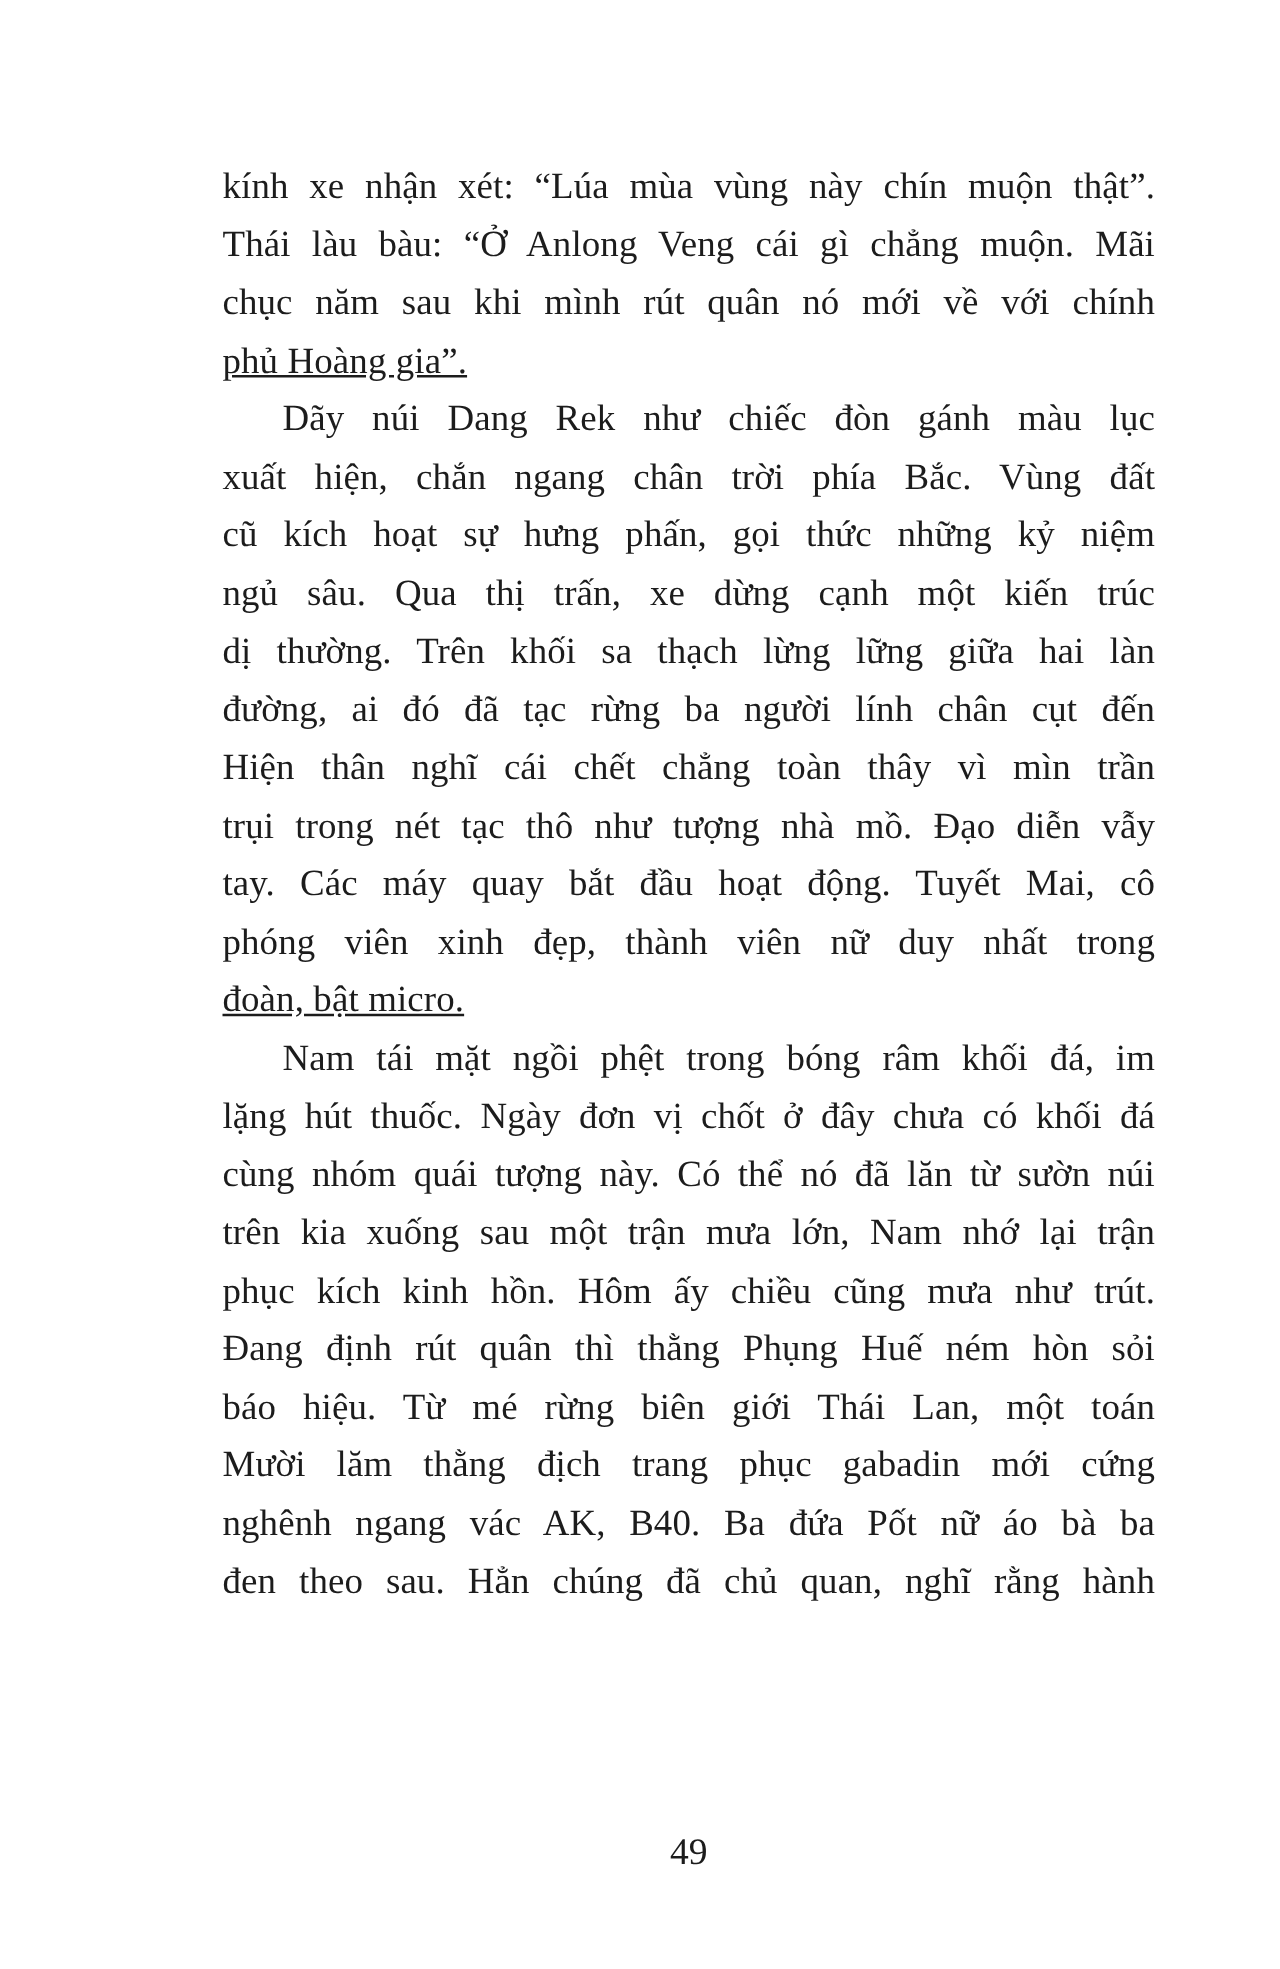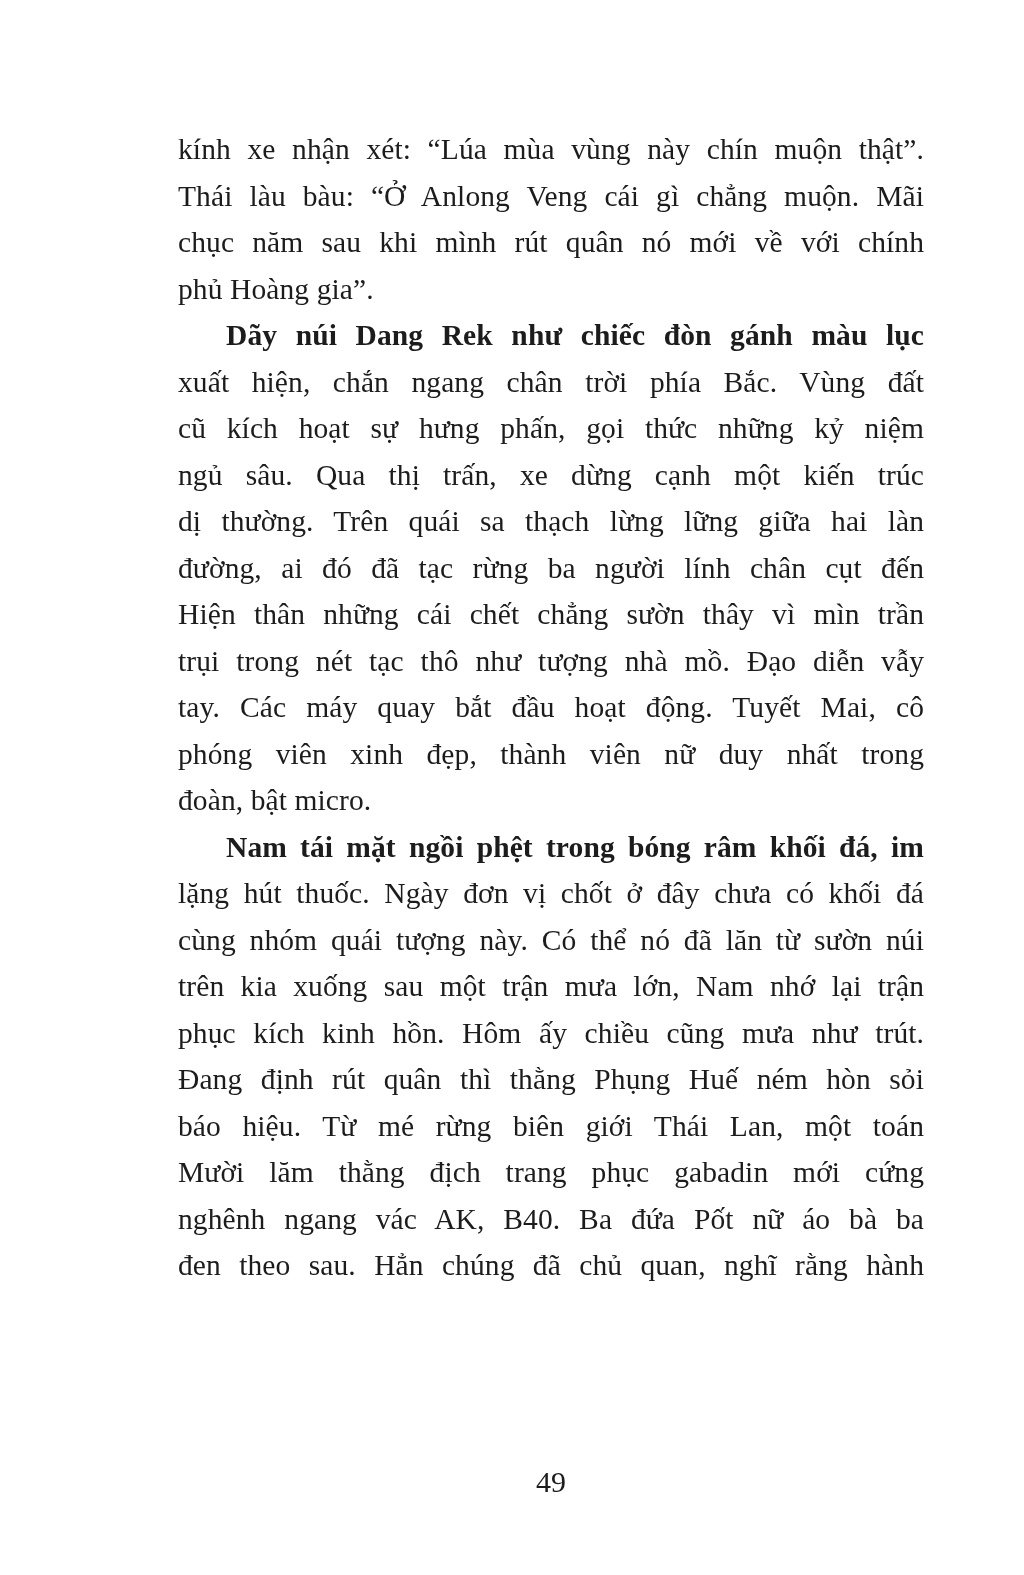--- a/index.html
+++ b/index.html
@@ -30,24 +30,24 @@
   .line {
     font-size: 29.5px;
     line-height: 46.5px;
     height: 46.5px;
     text-align: justify;
     text-align-last: justify;
     letter-spacing: 0.1px;
   }
   .line.end {
     text-align-last: left;
+    text-decoration: underline;
   }
   .line.indent {
     padding-left: 48px;
-    font-weight: bold;
   }
   .page-number {
     position: absolute;
     left: 0;
     top: 1462px;
     width: 1024px;
     text-align: center;
     font-size: 30px;
     line-height: 40px;
     color: #1c1c1c;
@@ -64,23 +64,23 @@
       <div class="line">Thái làu bàu: “Ở Anlong Veng cái gì chẳng muộn. Mãi</div>
       <div class="line">chục năm sau khi mình rút quân nó mới về với chính</div>
       <div class="line end">phủ Hoàng gia”.</div>
     </div>
 
     <div class="paragraph">
       <div class="line indent">Dãy núi Dang Rek như chiếc đòn gánh màu lục</div>
       <div class="line">xuất hiện, chắn ngang chân trời phía Bắc. Vùng đất</div>
       <div class="line">cũ kích hoạt sự hưng phấn, gọi thức những kỷ niệm</div>
       <div class="line">ngủ sâu. Qua thị trấn, xe dừng cạnh một kiến trúc</div>
-      <div class="line">dị thường. Trên quái sa thạch lừng lững giữa hai làn</div>
+      <div class="line">dị thường. Trên khối sa thạch lừng lững giữa hai làn</div>
       <div class="line">đường, ai đó đã tạc rừng ba người lính chân cụt đến</div>
-      <div class="line">Hiện thân những cái chết chẳng sườn thây vì mìn trần</div>
+      <div class="line">Hiện thân nghĩ cái chết chẳng toàn thây vì mìn trần</div>
       <div class="line">trụi trong nét tạc thô như tượng nhà mồ. Đạo diễn vẫy</div>
       <div class="line">tay. Các máy quay bắt đầu hoạt động. Tuyết Mai, cô</div>
       <div class="line">phóng viên xinh đẹp, thành viên nữ duy nhất trong</div>
       <div class="line end">đoàn, bật micro.</div>
     </div>
 
     <div class="paragraph">
       <div class="line indent">Nam tái mặt ngồi phệt trong bóng râm khối đá, im</div>
       <div class="line">lặng hút thuốc. Ngày đơn vị chốt ở đây chưa có khối đá</div>
       <div class="line">cùng nhóm quái tượng này. Có thể nó đã lăn từ sườn núi</div>

